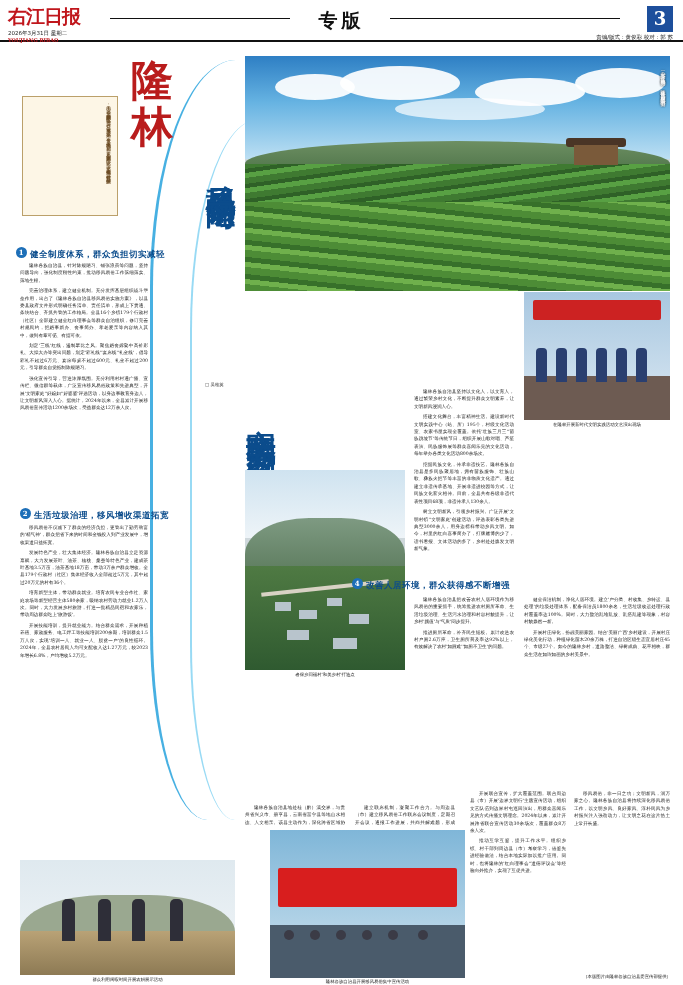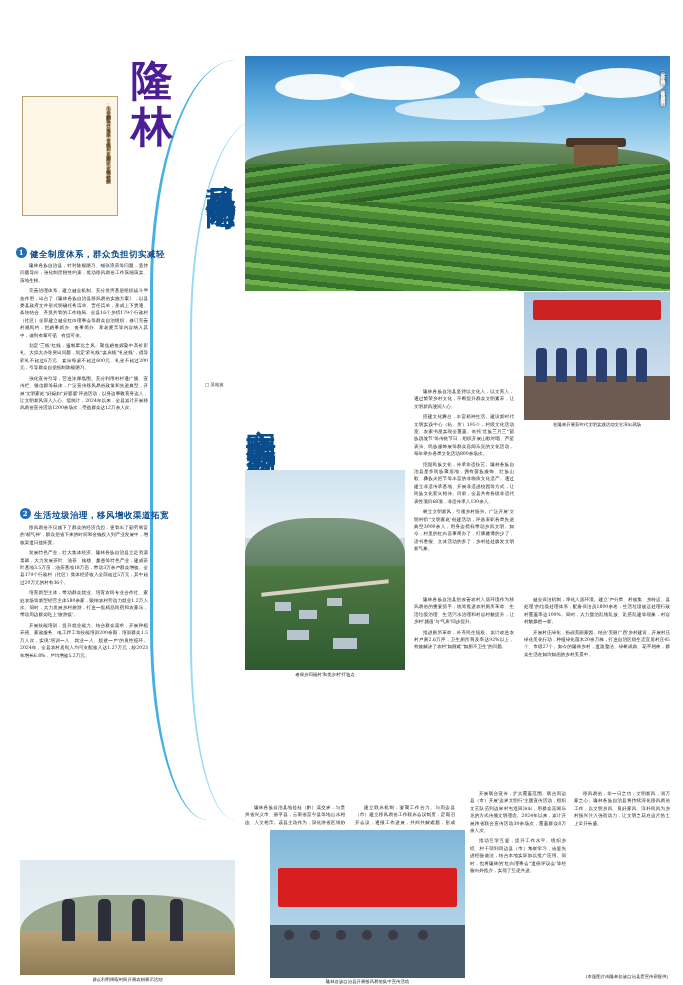--- a/index.html
+++ b/index.html
@@ -14,21 +14,21 @@
   .issue-date{position:absolute;left:8px;top:30px;font-size:5.5px;color:#222;}
   .head-rule{position:absolute;left:110px;top:18px;width:180px;height:1px;background:#111;}
   .head-rule2{position:absolute;left:390px;top:18px;width:230px;height:1px;background:#111;}
   .section-title{position:absolute;left:0;right:0;top:8px;text-align:center;font-size:19px;font-weight:bold;letter-spacing:4px;
                  font-family:"DejaVu Serif","Liberation Serif",serif;color:#111;}
   .pagenum{position:absolute;right:10px;top:6px;width:26px;height:26px;background:#1d4f9c;color:#fff;font-size:18px;font-weight:bold;
            text-align:center;line-height:26px;font-family:"DejaVu Serif","Liberation Serif",serif;}
   .credits{position:absolute;right:10px;top:34px;font-size:5.5px;color:#222;}
 
   
-  .banner-title{position:absolute;left:120px;top:58px;width:66px;color:#4c1d95;font-size:42px;font-weight:bold;line-height:46px;
+  .banner-title{position:absolute;left:120px;top:58px;width:66px;color:#b91c1c;font-size:42px;font-weight:bold;line-height:46px;
                 font-family:"DejaVu Serif","Liberation Serif",serif;text-align:center;letter-spacing:2px;}
   .vtitle{position:absolute;left:182px;top:162px;width:56px;color:#0b4c8c;font-size:30px;font-weight:bold;line-height:34px;
           font-family:"DejaVu Serif","Liberation Serif",serif;writing-mode:vertical-rl;text-orientation:upright;letter-spacing:3px;height:600px;}
   .vtitle2{position:absolute;left:222px;top:406px;width:56px;color:#0b4c8c;font-size:30px;font-weight:bold;line-height:34px;
           font-family:"DejaVu Serif","Liberation Serif",serif;writing-mode:vertical-rl;text-orientation:upright;letter-spacing:3px;height:400px;}
 
   
   .swoosh{position:absolute;left:150px;top:60px;width:140px;height:760px;border-left:3px solid #27a3dd;border-radius:60% 0 0 40%/30% 0 0 25%;
           opacity:.85;pointer-events:none;}
   .swoosh2{position:absolute;left:190px;top:120px;width:110px;height:700px;border-left:2px solid #7fd1f2;border-radius:60% 0 0 40%/30% 0 0 25%;
@@ -98,20 +98,32 @@
   .event .redbanner{position:absolute;left:4%;top:26%;width:92%;height:26%;background:#d81e1e;border-radius:2px;}
   .event .crowd{position:absolute;left:0;bottom:0;width:100%;height:36%;background:#4a5b6b;}
   .event .head{position:absolute;bottom:26%;width:10px;height:10px;border-radius:50%;background:#3b3b46;}
   .note{position:absolute;font-size:4.4px;color:#222;font-family:"DejaVu Serif","Liberation Serif",serif;}
 </style>
 </head>
 <body>
 
 <div class="page">
 
+  <div class="masthead">
+    <div class="logo">
+      <span>右江日报</span>
+      <div class="sub">YOUJIANG RIBAO</div>
+    </div>
+    <div class="issue-date">2026年3月31日 星期二</div>
+    <div class="head-rule"></div>
+    <div class="head-rule2"></div>
+    <div class="section-title">专版</div>
+    <div class="pagenum">3</div>
+    <div class="credits">责编/版式：黄俊彩  校对：郭 苏</div>
+  </div>
 
   <div class="swoosh"></div>
   <div class="swoosh2"></div>
 
   <div class="banner-title">隆林</div>
   <div class="vtitle">移风易俗除陋习</div>
   <div class="vtitle2">文明乡风润万家</div>
   <div class="note" style="left:205px;top:382px;">□ 吴桂英</div>
 
   <div class="poem">山水美，楼房立，家乡面貌焕然一新；路通畅，灯亮堂，乡亲日子节节高；婚事简，丧事俭，人情负担轻下来；邻里和，家风正，文明新风进万家；听党话，跟党走，幸福生活有奔头；奋进新时代，共筑中国梦。</div>
@@ -178,20 +190,23 @@
     <div class="road"></div>
     <div class="roof" style="left:30px;top:66%;width:16px;height:9px;"></div>
     <div class="roof" style="left:54px;top:70%;width:18px;height:9px;"></div>
     <div class="roof" style="left:82px;top:64%;width:15px;height:8px;"></div>
     <div class="roof" style="left:104px;top:72%;width:20px;height:10px;"></div>
     <div class="roof" style="left:42px;top:80%;width:22px;height:10px;"></div>
     <div class="roof" style="left:88px;top:84%;width:24px;height:11px;"></div>
   </div>
   <div class="cap" style="left:245px;top:672px;width:160px;">者保乡同福村'和美乡村'打造点</div>
 
+  <div class="hd" style="left:352px;top:578px;width:230px;">
+    <span class="num">4</span><span>改善人居环境，群众获得感不断增强</span>
+  </div>
   <div class="col" style="left:414px;top:596px;width:100px;">
     <p>隆林各族自治县把改善农村人居环境作为移风易俗的重要抓手，统筹推进农村厕所革命、生活垃圾治理、生活污水治理和村容村貌提升，让乡村'颜值'与'气质'同步提升。</p>
     <p>推进厕所革命，补齐民生短板。累计改造农村户厕2.6万座，卫生厕所普及率达92%以上，有效解决了农村'如厕难''如厕不卫生'的问题。</p>
   </div>
   <div class="col" style="left:524px;top:596px;width:146px;">
     <p>健全保洁机制，净化人居环境。建立'户分类、村收集、乡转运、县处理'的垃圾处理体系，配备保洁员1800余名，生活垃圾收运处理行政村覆盖率达100%。同时，大力整治乱堆乱放、乱搭乱建等现象，村容村貌焕然一新。</p>
     <p>开展村庄绿化，扮靓美丽家园。结合'美丽广西'乡村建设，开展村庄绿化美化行动，种植绿化苗木20余万株，打造自治区级生态宜居村庄45个、市级27个。如今的隆林乡村，道路整洁、绿树成荫、花草相映，群众生活在如诗如画的乡村美景中。</p>
   </div>
 
   <div class="col" style="left:245px;top:804px;width:100px;height:22px;overflow:hidden;">

